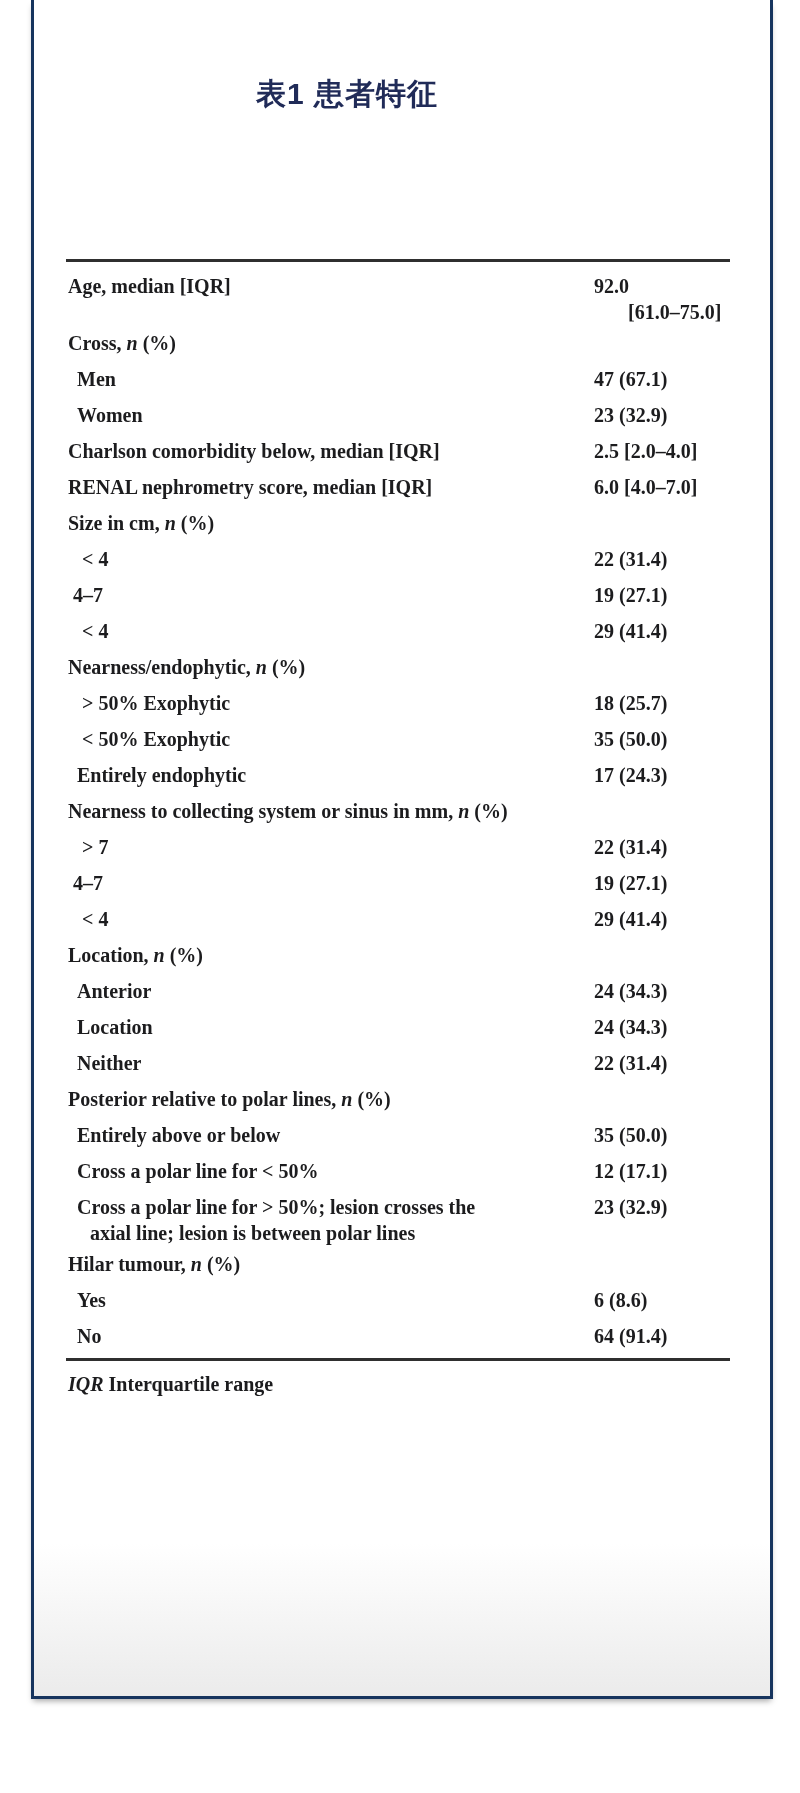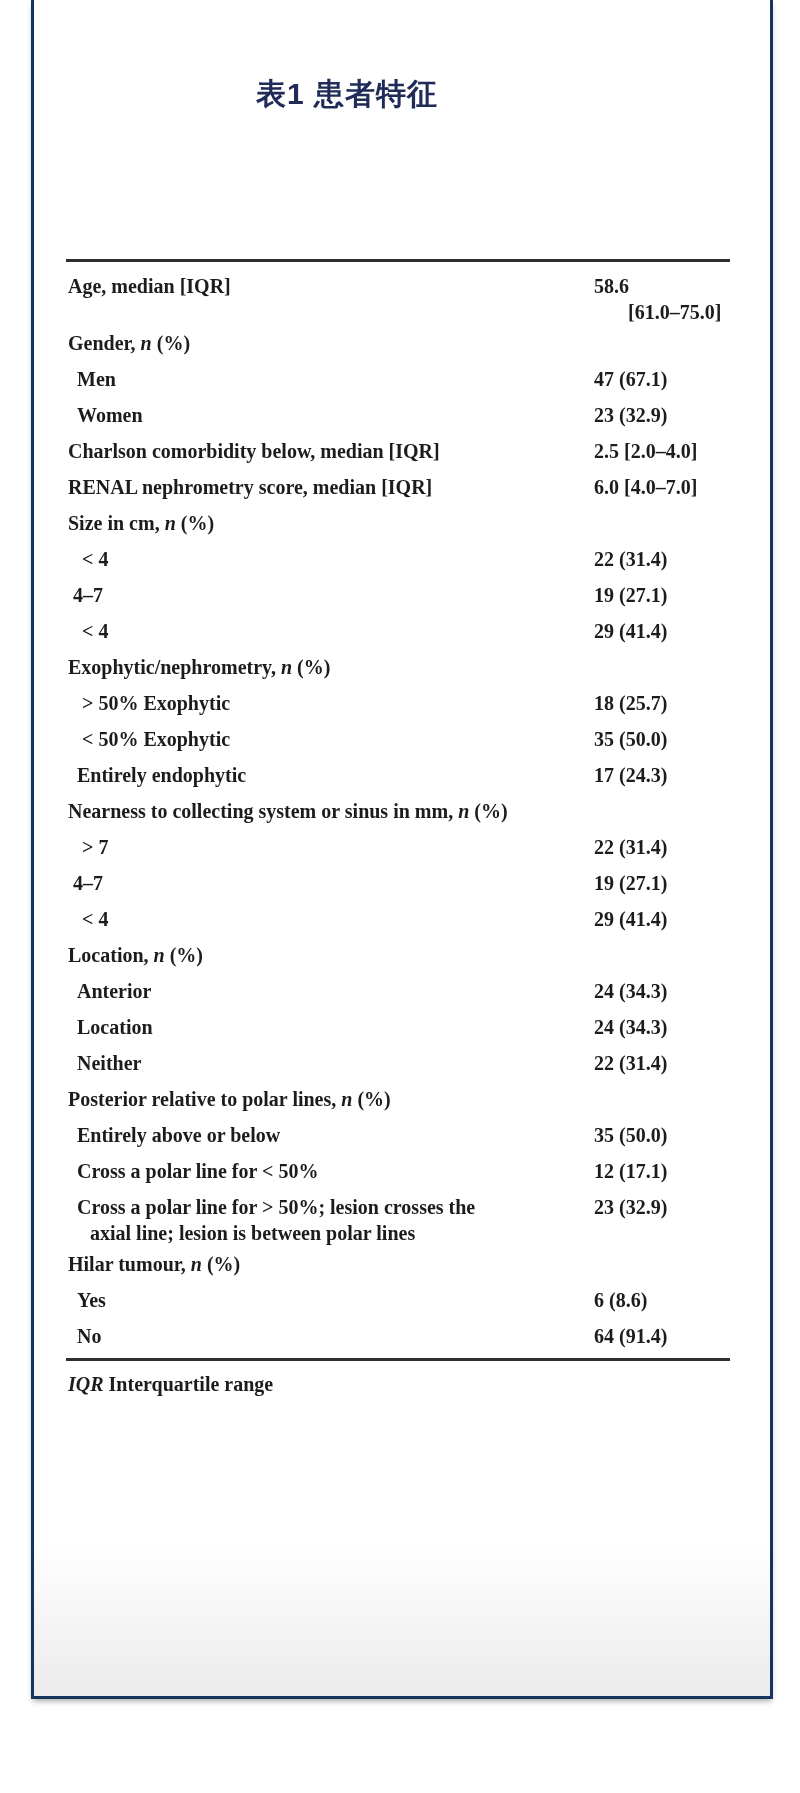--- a/index.html
+++ b/index.html
@@ -59,27 +59,27 @@
 <div class="title">表1 患者特征</div>
 
 <div class="tablewrap">
   <div class="tbody">
 
   <div class="row">
         <div class="lbl ind0">
           <div class="line"><span>Age, median [IQR]</span></div>
         </div>
         <div class="val">
-          <div class="line">58.6</div>
+          <div class="line">92.0</div>
           <div class="line val2">[61.0–75.0]</div>
         </div>
       </div>
       <div class="row">
         <div class="lbl ind0">
-          <div class="line"><span>Gender, </span><span class="it">n</span><span> (%)</span></div>
+          <div class="line"><span>Cross, </span><span class="it">n</span><span> (%)</span></div>
         </div>
         <div class="val">
           <div class="line"></div>
         </div>
       </div>
       <div class="row">
         <div class="lbl ind2">
           <div class="line"><span>Men</span></div>
         </div>
         <div class="val">
@@ -137,21 +137,21 @@
       <div class="row">
         <div class="lbl ind3">
           <div class="line"><span>&lt; 4</span></div>
         </div>
         <div class="val">
           <div class="line">29 (41.4)</div>
         </div>
       </div>
       <div class="row">
         <div class="lbl ind0">
-          <div class="line"><span>Exophytic/nephrometry, </span><span class="it">n</span><span> (%)</span></div>
+          <div class="line"><span>Nearness/endophytic, </span><span class="it">n</span><span> (%)</span></div>
         </div>
         <div class="val">
           <div class="line"></div>
         </div>
       </div>
       <div class="row">
         <div class="lbl ind3">
           <div class="line"><span>&gt; 50% Exophytic</span></div>
         </div>
         <div class="val">

